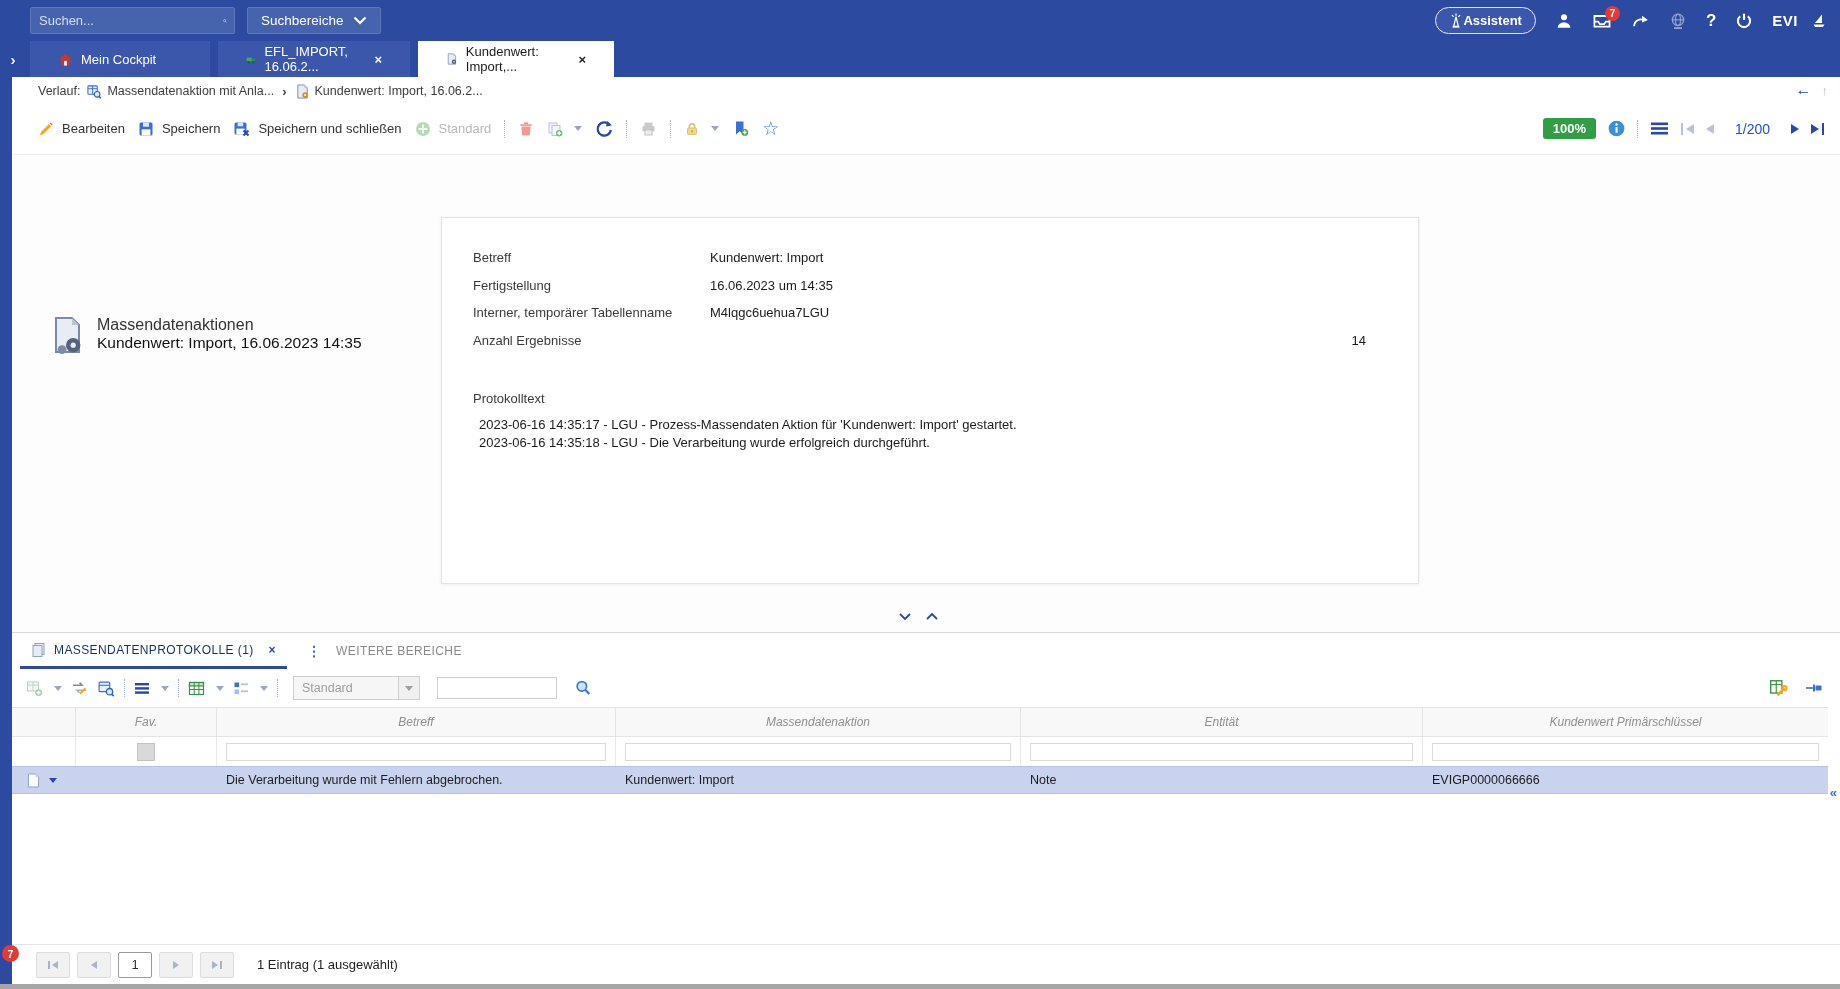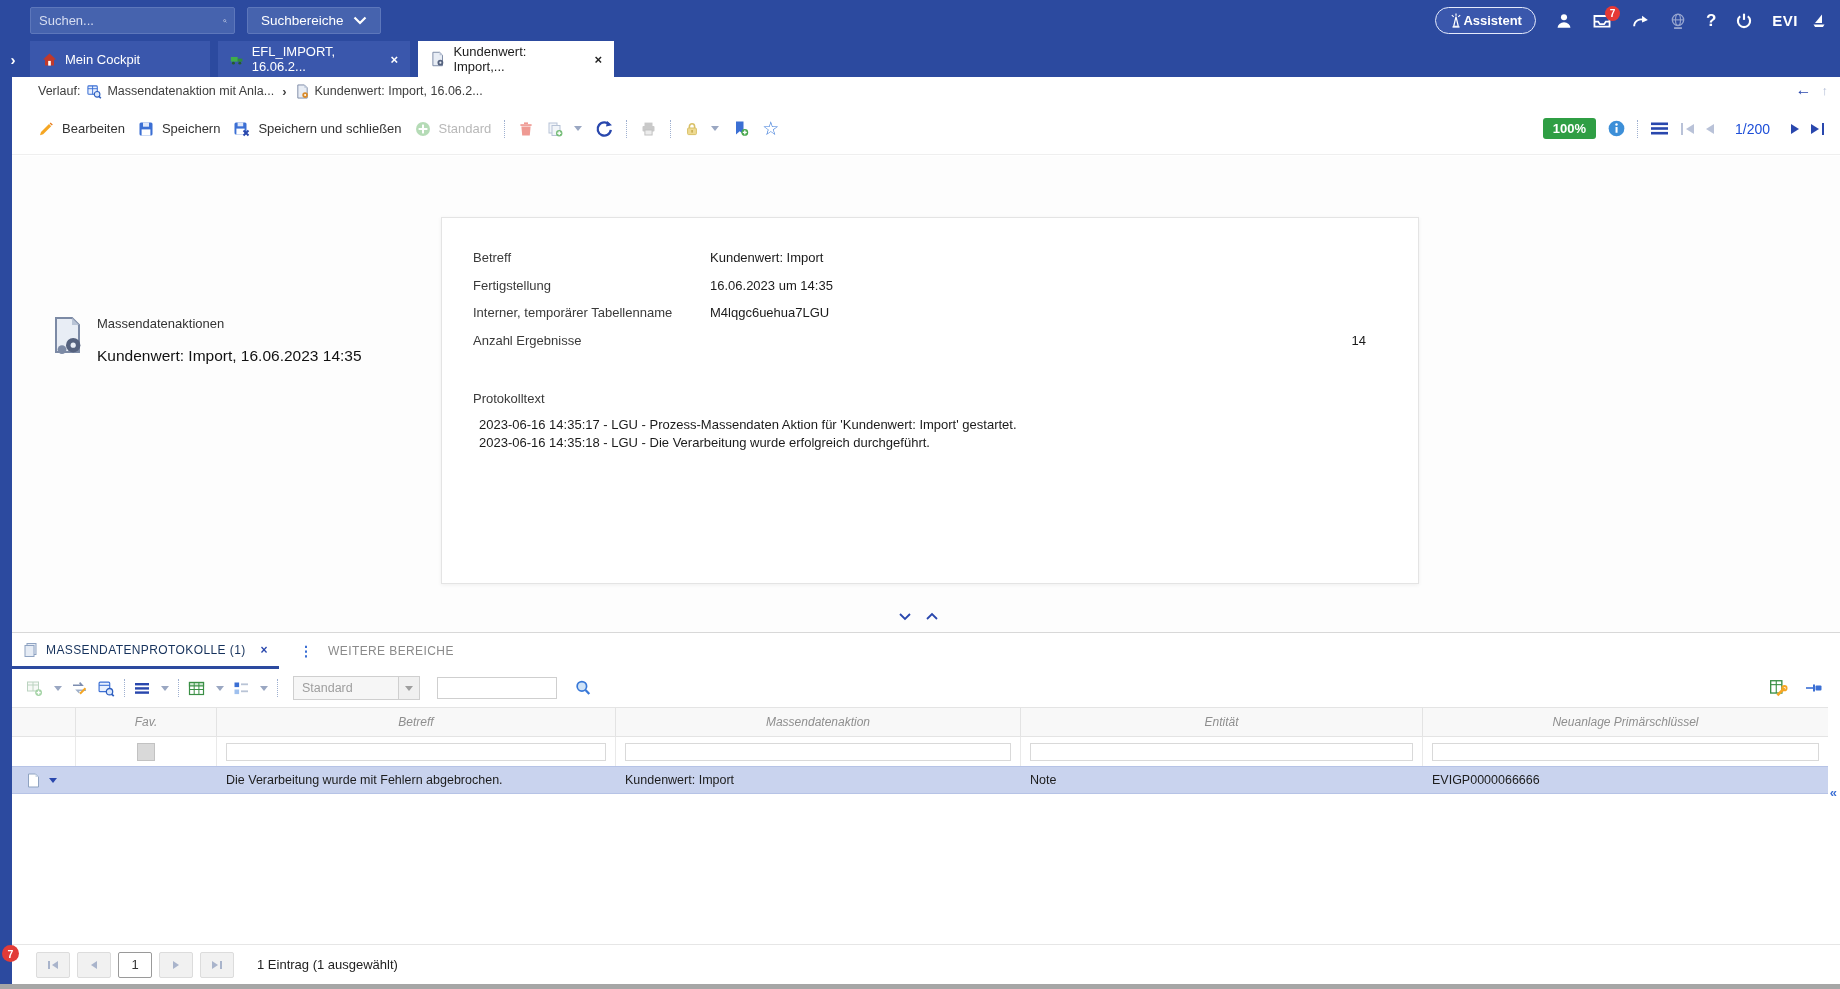--- a/index.html
+++ b/index.html
@@ -26,21 +26,21 @@
            background:#e53935; color:#fff; font-size:10px; font-weight:bold;
            display:flex; align-items:center; justify-content:center; padding:0 3px; }
   .helpq { font-size:17px; font-weight:bold; }
   .brand { display:flex; align-items:flex-end; gap:14px; font-size:15px; font-weight:bold; letter-spacing:.5px; }
 
   
   .tabbar { position:absolute; top:41px; left:0; right:0; height:36px; background:#2c4a9f;
             display:flex; align-items:stretch; z-index:19; }
   .expander { width:26px; display:flex; align-items:center; justify-content:center; color:#fff;
               font-size:15px; font-weight:bold; }
-  .tab { display:flex; align-items:center; gap:8px; padding:0 12px; margin-right:8px;
+  .tab { display:flex; align-items:center; gap:8px; padding:0 28px; margin-right:8px;
          background:#3a57ac; color:#fff; font-size:13px; min-width:170px; cursor:pointer; }
   .tab .x { margin-left:auto; font-size:13px; font-weight:bold; padding-left:10px; }
   .tab.active { background:#fff; color:#1b1b1b; }
   .tab.active .x { color:#222; }
 
   
   .leftstrip { position:absolute; top:41px; left:0; width:12px; bottom:5px; background:#2c4a9f; z-index:15; }
 
   
   .crumbbar { position:absolute; top:77px; left:12px; right:0; height:28px; background:#fff;
@@ -67,42 +67,42 @@
   .c-dis { color:#b9c2d8; } .c-act { color:#2947ad; }
   .tri-l { width:0;height:0;border-top:5.5px solid transparent;border-bottom:5.5px solid transparent;
            border-right:8px solid currentColor; }
   .tri-r { width:0;height:0;border-top:5.5px solid transparent;border-bottom:5.5px solid transparent;
            border-left:8px solid currentColor; }
   .nbar { width:2.5px; height:12px; background:currentColor; }
   .pageind { font-size:14px; color:#1d4ed8; margin:0 9px; }
 
   
   .rechdr { position:absolute; top:160px; left:38px; display:flex; gap:13px; align-items:flex-start; }
-  .rechdr .type { font-size:13px; color:#333; margin-bottom:16px; }
+  .rechdr .type { font-size:16px; color:#333; margin-bottom:0; }
   .rechdr .title { font-size:15.5px; color:#111; }
 
   
   .main { position:absolute; top:156px; left:12px; right:0; height:476px; background:#fdfdfd; }
   .card { position:absolute; left:429px; top:61px; width:978px; height:367px; background:#fff;
           border:1px solid #e4e4e4; box-shadow:0 1px 4px rgba(0,0,0,.06);
           padding:26px 52px 0 31px; }
   .frow { display:flex; height:27.5px; align-items:center; font-size:13px; }
   .frow .lbl { width:237px; flex:none; color:#3a3a3a; }
   .frow .val { flex:1; color:#1b1b1b; }
   .frow .val.right { text-align:right; }
   .protolbl { margin-top:37px; font-size:13px; color:#3a3a3a; }
   .protolines { margin:10px 0 0 6px; font-size:13px; color:#1b1b1b; line-height:18px; }
 
   
   .splitter { position:absolute; top:612px; left:898px; display:flex; gap:13px; z-index:5; }
 
   
   .panel { position:absolute; top:632px; left:12px; right:0; bottom:5px; background:#fff;
            border-top:1px solid #d8d8d8; }
-  .ptabs { height:36px; display:flex; align-items:center; padding-left:0; }
+  .ptabs { height:36px; display:flex; align-items:center; padding-left:8px; }
   .ptab { height:100%; display:flex; align-items:center; gap:8px; padding:0 11px;
           border-bottom:3px solid #2c4a9f; color:#16325c; font-size:12px; letter-spacing:.4px; cursor:pointer; }
   .ptab .x { color:#2947ad; font-weight:bold; margin-left:7px; font-size:12px; }
   .pmore { color:#3b6fd4; font-size:14px; font-weight:bold; margin-left:20px; }
   .ptab2 { color:#8a8a8a; font-size:12px; letter-spacing:.4px; margin-left:15px; cursor:pointer; }
   .ptools { height:38px; display:flex; align-items:center; gap:9px; padding-left:14px; position:relative; }
   .selgroup { display:flex; margin-left:6px; }
   .selval { width:106px; height:24px; line-height:22px; padding:0 8px; background:#f6f6f6;
             border:1px solid #cfcfcf; color:#9e9e9e; font-size:12.5px; }
   .selcaret { width:21px; height:24px; background:#f0f0f0; border:1px solid #cfcfcf; border-left:none;
@@ -522,21 +522,21 @@
     </div>
   </div>
 
   <div class="grid">
     <div class="hrow">
       <div class="hcell c-ic"></div>
       <div class="hcell c-fav">Fav.</div>
       <div class="hcell c-a">Betreff</div>
       <div class="hcell c-b">Massendatenaktion</div>
       <div class="hcell c-c">Entität</div>
-      <div class="hcell c-d">Neuanlage Primärschlüssel</div>
+      <div class="hcell c-d">Kundenwert Primärschlüssel</div>
     </div>
     <div class="frowg">
       <div class="fcell c-ic"></div>
       <div class="fcell c-fav">
           <span class="favbox"></span>
         </div>
       <div class="fcell c-a">
           <input style="">
         </div>
       <div class="fcell c-b">

